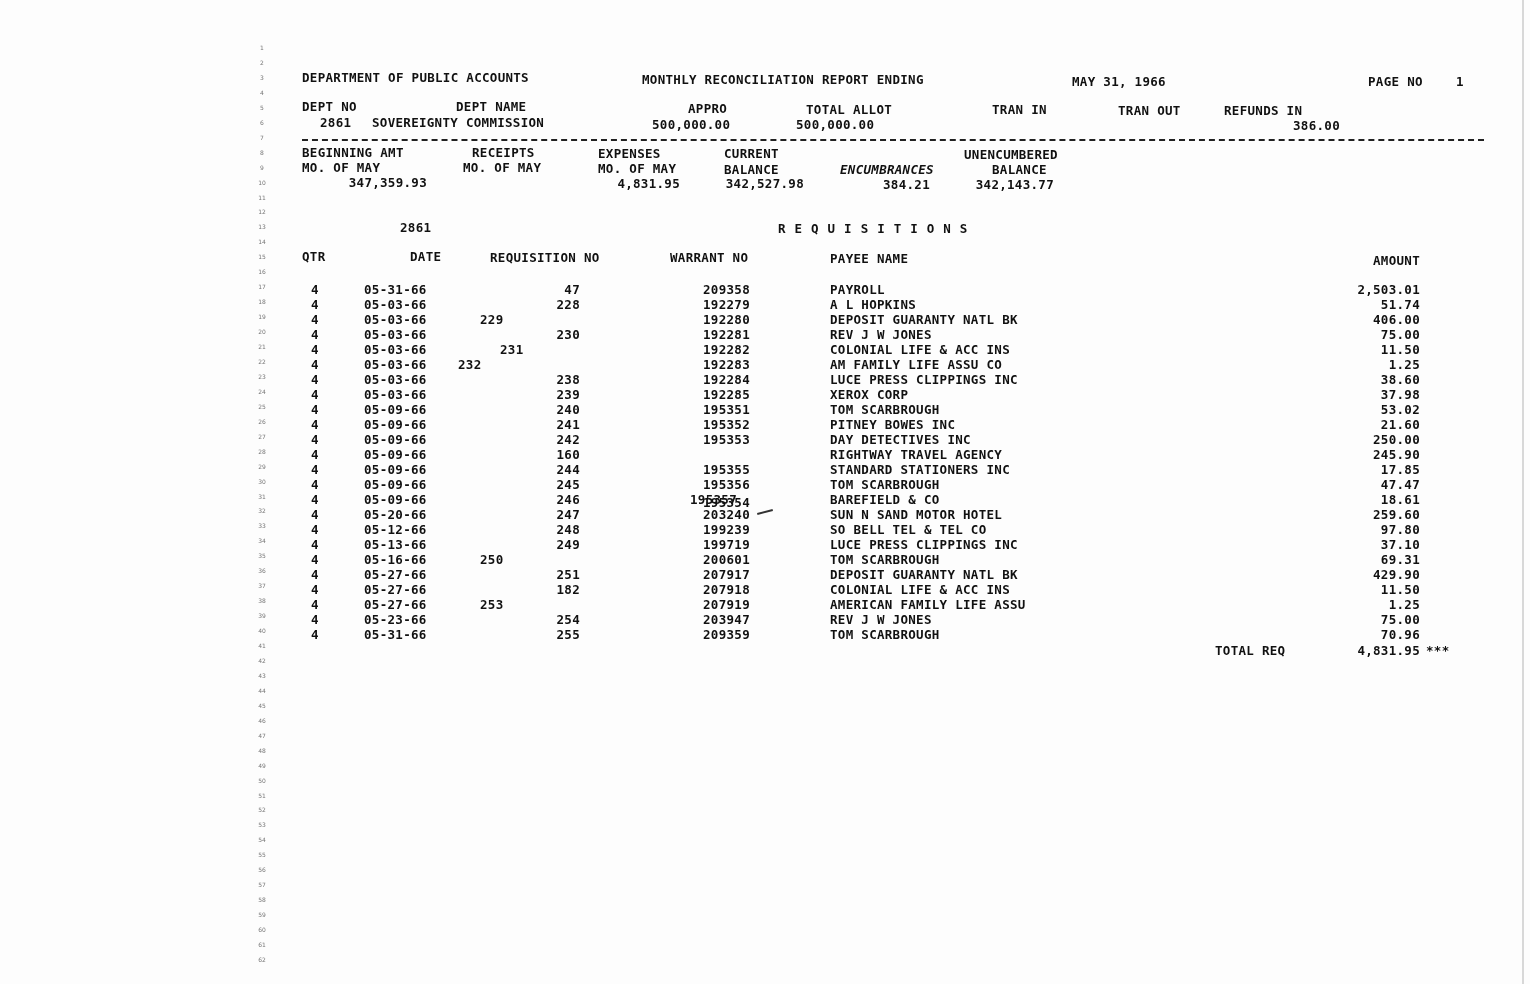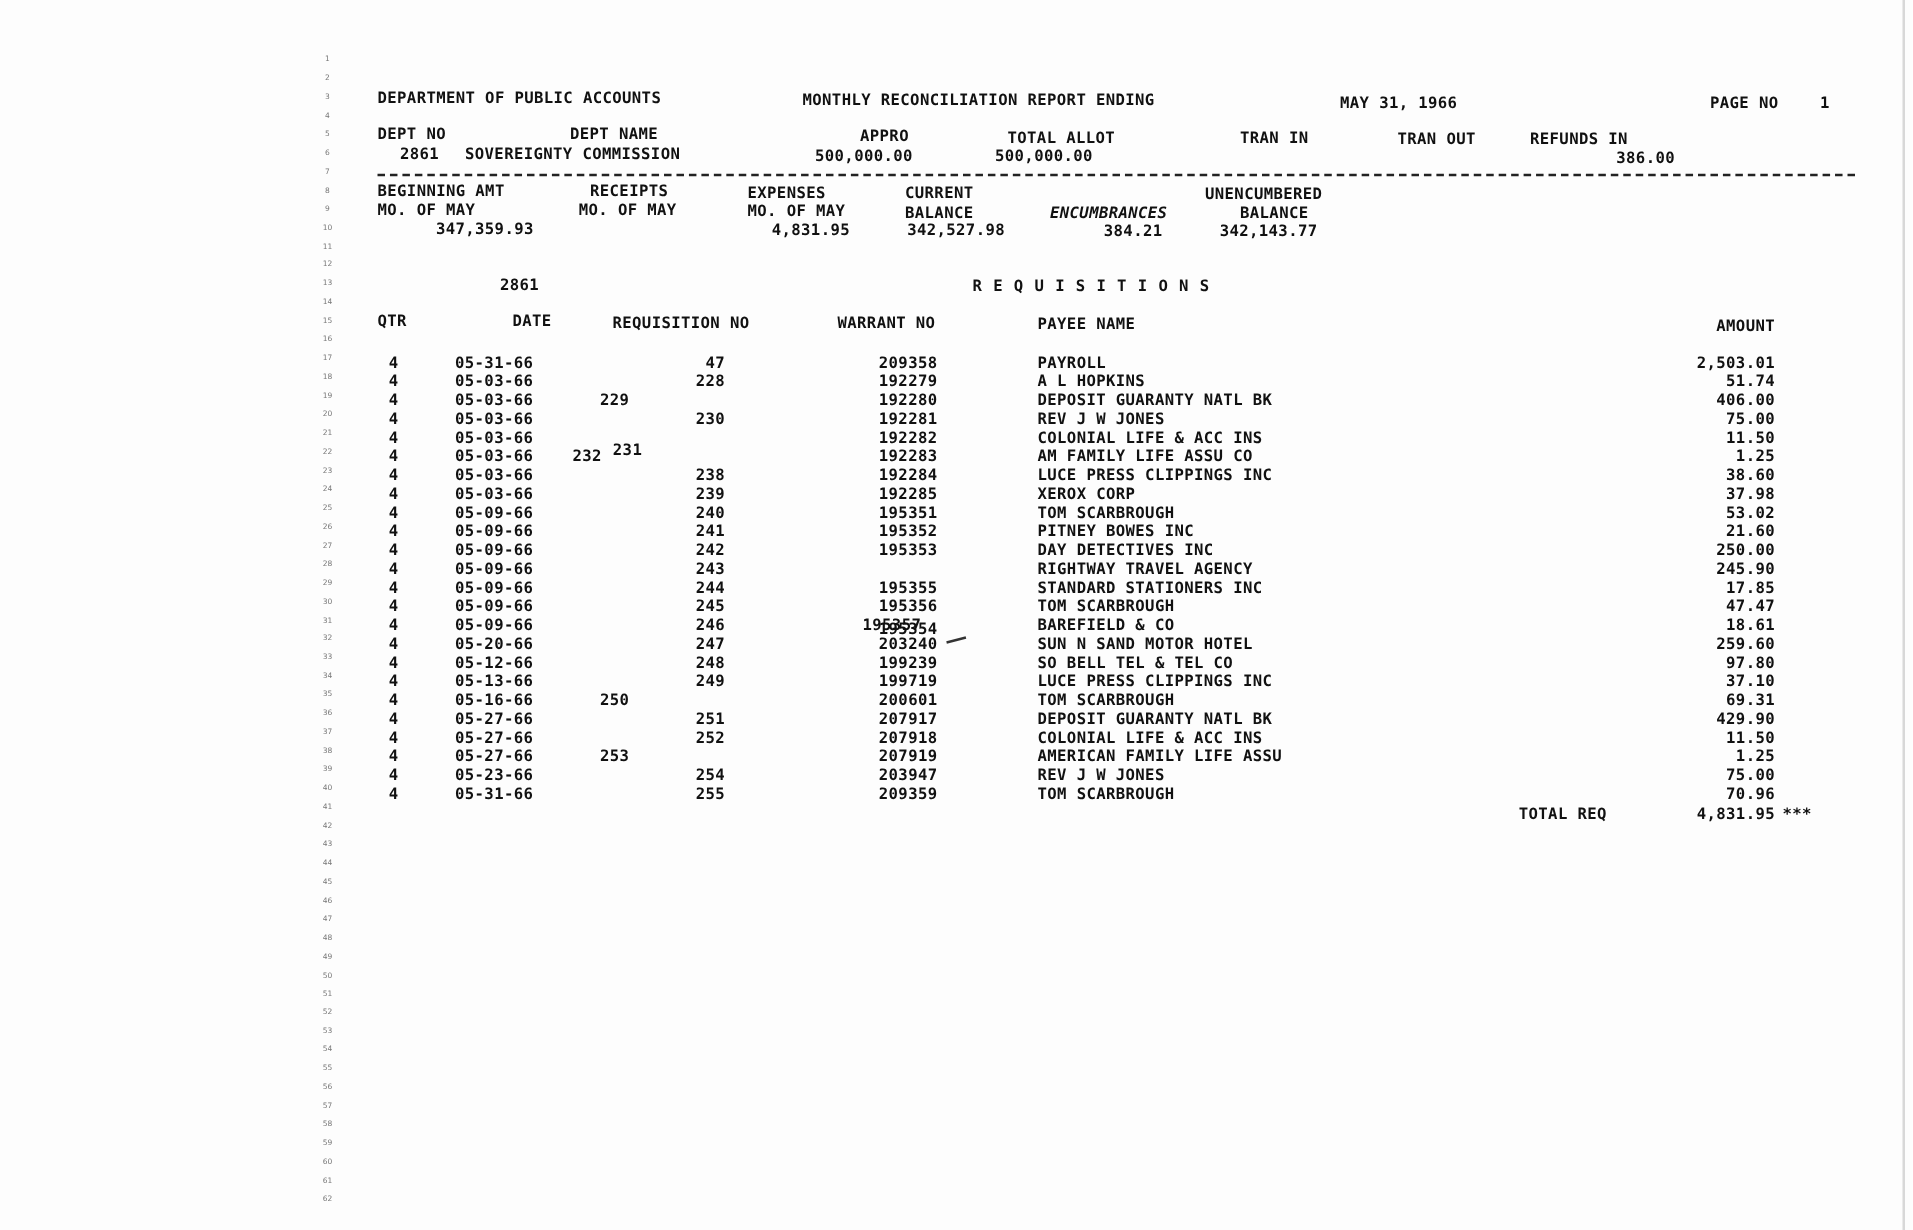--- a/index.html
+++ b/index.html
@@ -168,21 +168,21 @@
         <div class="t" style="left:311px;top:1px;">4</div>
         <div class="t" style="left:364px;top:1px;">05-03-66</div>
         <div class="t" style="left:480px;width:100px;text-align:right;top:1px;">230</div>
         <div class="t" style="left:690px;width:60px;text-align:right;top:1px;">192281</div>
         <div class="t" style="left:830px;top:1px;">REV J W JONES</div>
         <div class="t" style="left:1320px;width:100px;text-align:right;top:1px;">75.00</div>
       </div>
       <div class="row" style="top: 340.8px;">
         <div class="t" style="left:311px;top:1px;">4</div>
         <div class="t" style="left:364px;top:1px;">05-03-66</div>
-        <div class="t" style="left:452px;width:100px;text-align:center;top:1px;margin-top:10px;">231</div>
+        <div class="t" style="left:500px;width:100px;text-align:left;top:1px;">231</div>
         <div class="t" style="left:690px;width:60px;text-align:right;top:1px;">192282</div>
         <div class="t" style="left:830px;top:1px;">COLONIAL LIFE &amp; ACC INS</div>
         <div class="t" style="left:1320px;width:100px;text-align:right;top:1px;">11.50</div>
       </div>
       <div class="row" style="top: 355.75px;">
         <div class="t" style="left:311px;top:1px;">4</div>
         <div class="t" style="left:364px;top:1px;">05-03-66</div>
         <div class="t" style="left:458px;width:100px;top:1px;">232</div>
         <div class="t" style="left:690px;width:60px;text-align:right;top:1px;">192283</div>
         <div class="t" style="left:830px;top:1px;">AM FAMILY LIFE ASSU CO</div>
@@ -224,21 +224,21 @@
         <div class="t" style="left:311px;top:1px;">4</div>
         <div class="t" style="left:364px;top:1px;">05-09-66</div>
         <div class="t" style="left:480px;width:100px;text-align:right;top:1px;">242</div>
         <div class="t" style="left:690px;width:60px;text-align:right;top:1px;">195353</div>
         <div class="t" style="left:830px;top:1px;">DAY DETECTIVES INC</div>
         <div class="t" style="left:1320px;width:100px;text-align:right;top:1px;">250.00</div>
       </div>
       <div class="row" style="top: 445.45px;">
         <div class="t" style="left:311px;top:2px;">4</div>
         <div class="t" style="left:364px;top:2px;">05-09-66</div>
-        <div class="t" style="left:480px;width:100px;text-align:right;top:2px;">243</div>
+        <div class="t" style="left:480px;width:100px;text-align:right;top:2px;">160</div>
         <div class="t" style="left:690px;width:60px;text-align:right;top:2px;margin-top:48px;">195354</div>
         <div class="t" style="left:830px;top:2px;">RIGHTWAY TRAVEL AGENCY</div>
         <div class="t" style="left:1320px;width:100px;text-align:right;top:2px;">245.90</div>
       </div>
       <div class="row" style="top: 460.4px;">
         <div class="t" style="left:311px;top:2px;">4</div>
         <div class="t" style="left:364px;top:2px;">05-09-66</div>
         <div class="t" style="left:480px;width:100px;text-align:right;top:2px;">244</div>
         <div class="t" style="left:690px;width:60px;text-align:right;top:2px;">195355</div>
         <div class="t" style="left:830px;top:2px;">STANDARD STATIONERS INC</div>
@@ -296,21 +296,21 @@
         <div class="t" style="left:311px;top:2px;">4</div>
         <div class="t" style="left:364px;top:2px;">05-27-66</div>
         <div class="t" style="left:480px;width:100px;text-align:right;top:2px;">251</div>
         <div class="t" style="left:690px;width:60px;text-align:right;top:2px;">207917</div>
         <div class="t" style="left:830px;top:2px;">DEPOSIT GUARANTY NATL BK</div>
         <div class="t" style="left:1320px;width:100px;text-align:right;top:2px;">429.90</div>
       </div>
       <div class="row" style="top: 580px;">
         <div class="t" style="left:311px;top:2px;">4</div>
         <div class="t" style="left:364px;top:2px;">05-27-66</div>
-        <div class="t" style="left:480px;width:100px;text-align:right;top:2px;">252</div>
+        <div class="t" style="left:480px;width:100px;text-align:right;top:2px;">182</div>
         <div class="t" style="left:690px;width:60px;text-align:right;top:2px;">207918</div>
         <div class="t" style="left:830px;top:2px;">COLONIAL LIFE &amp; ACC INS</div>
         <div class="t" style="left:1320px;width:100px;text-align:right;top:2px;">11.50</div>
       </div>
       <div class="row" style="top: 594.95px;">
         <div class="t" style="left:311px;top:2px;">4</div>
         <div class="t" style="left:364px;top:2px;">05-27-66</div>
         <div class="t" style="left:480px;width:100px;text-align:left;top:2px;">253</div>
         <div class="t" style="left:690px;width:60px;text-align:right;top:2px;">207919</div>
         <div class="t" style="left:830px;top:2px;">AMERICAN FAMILY LIFE ASSU</div>

